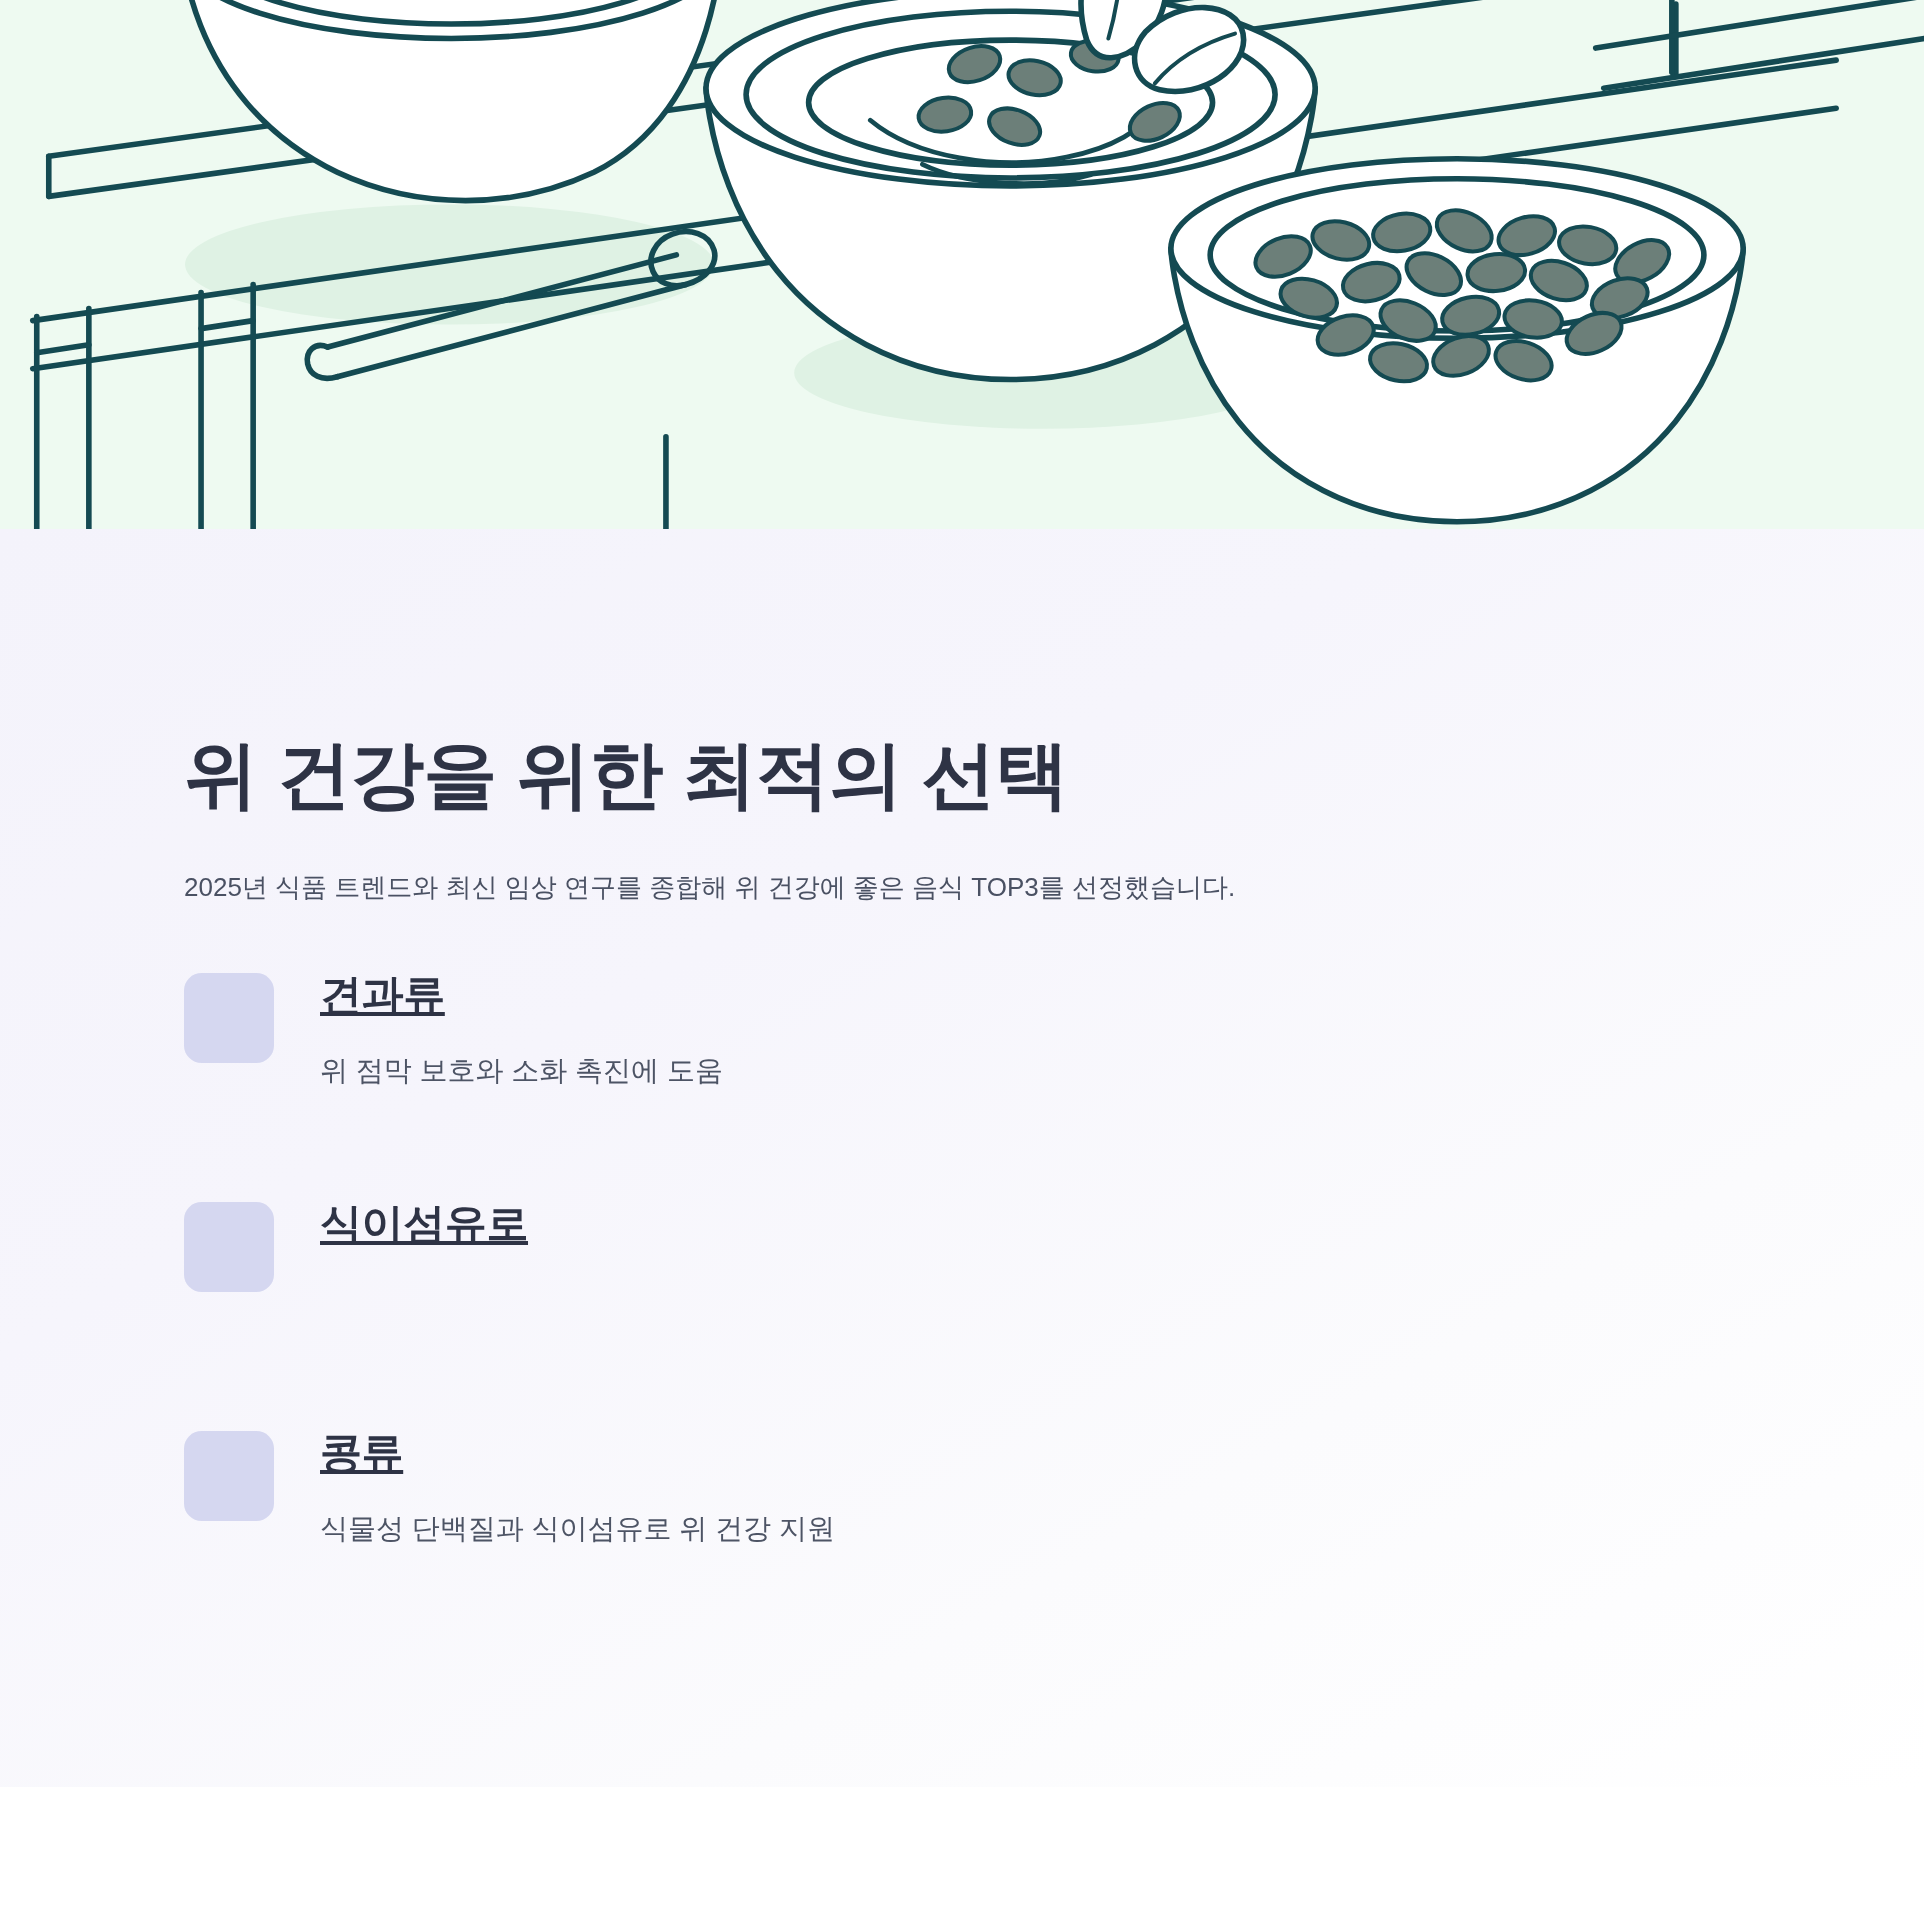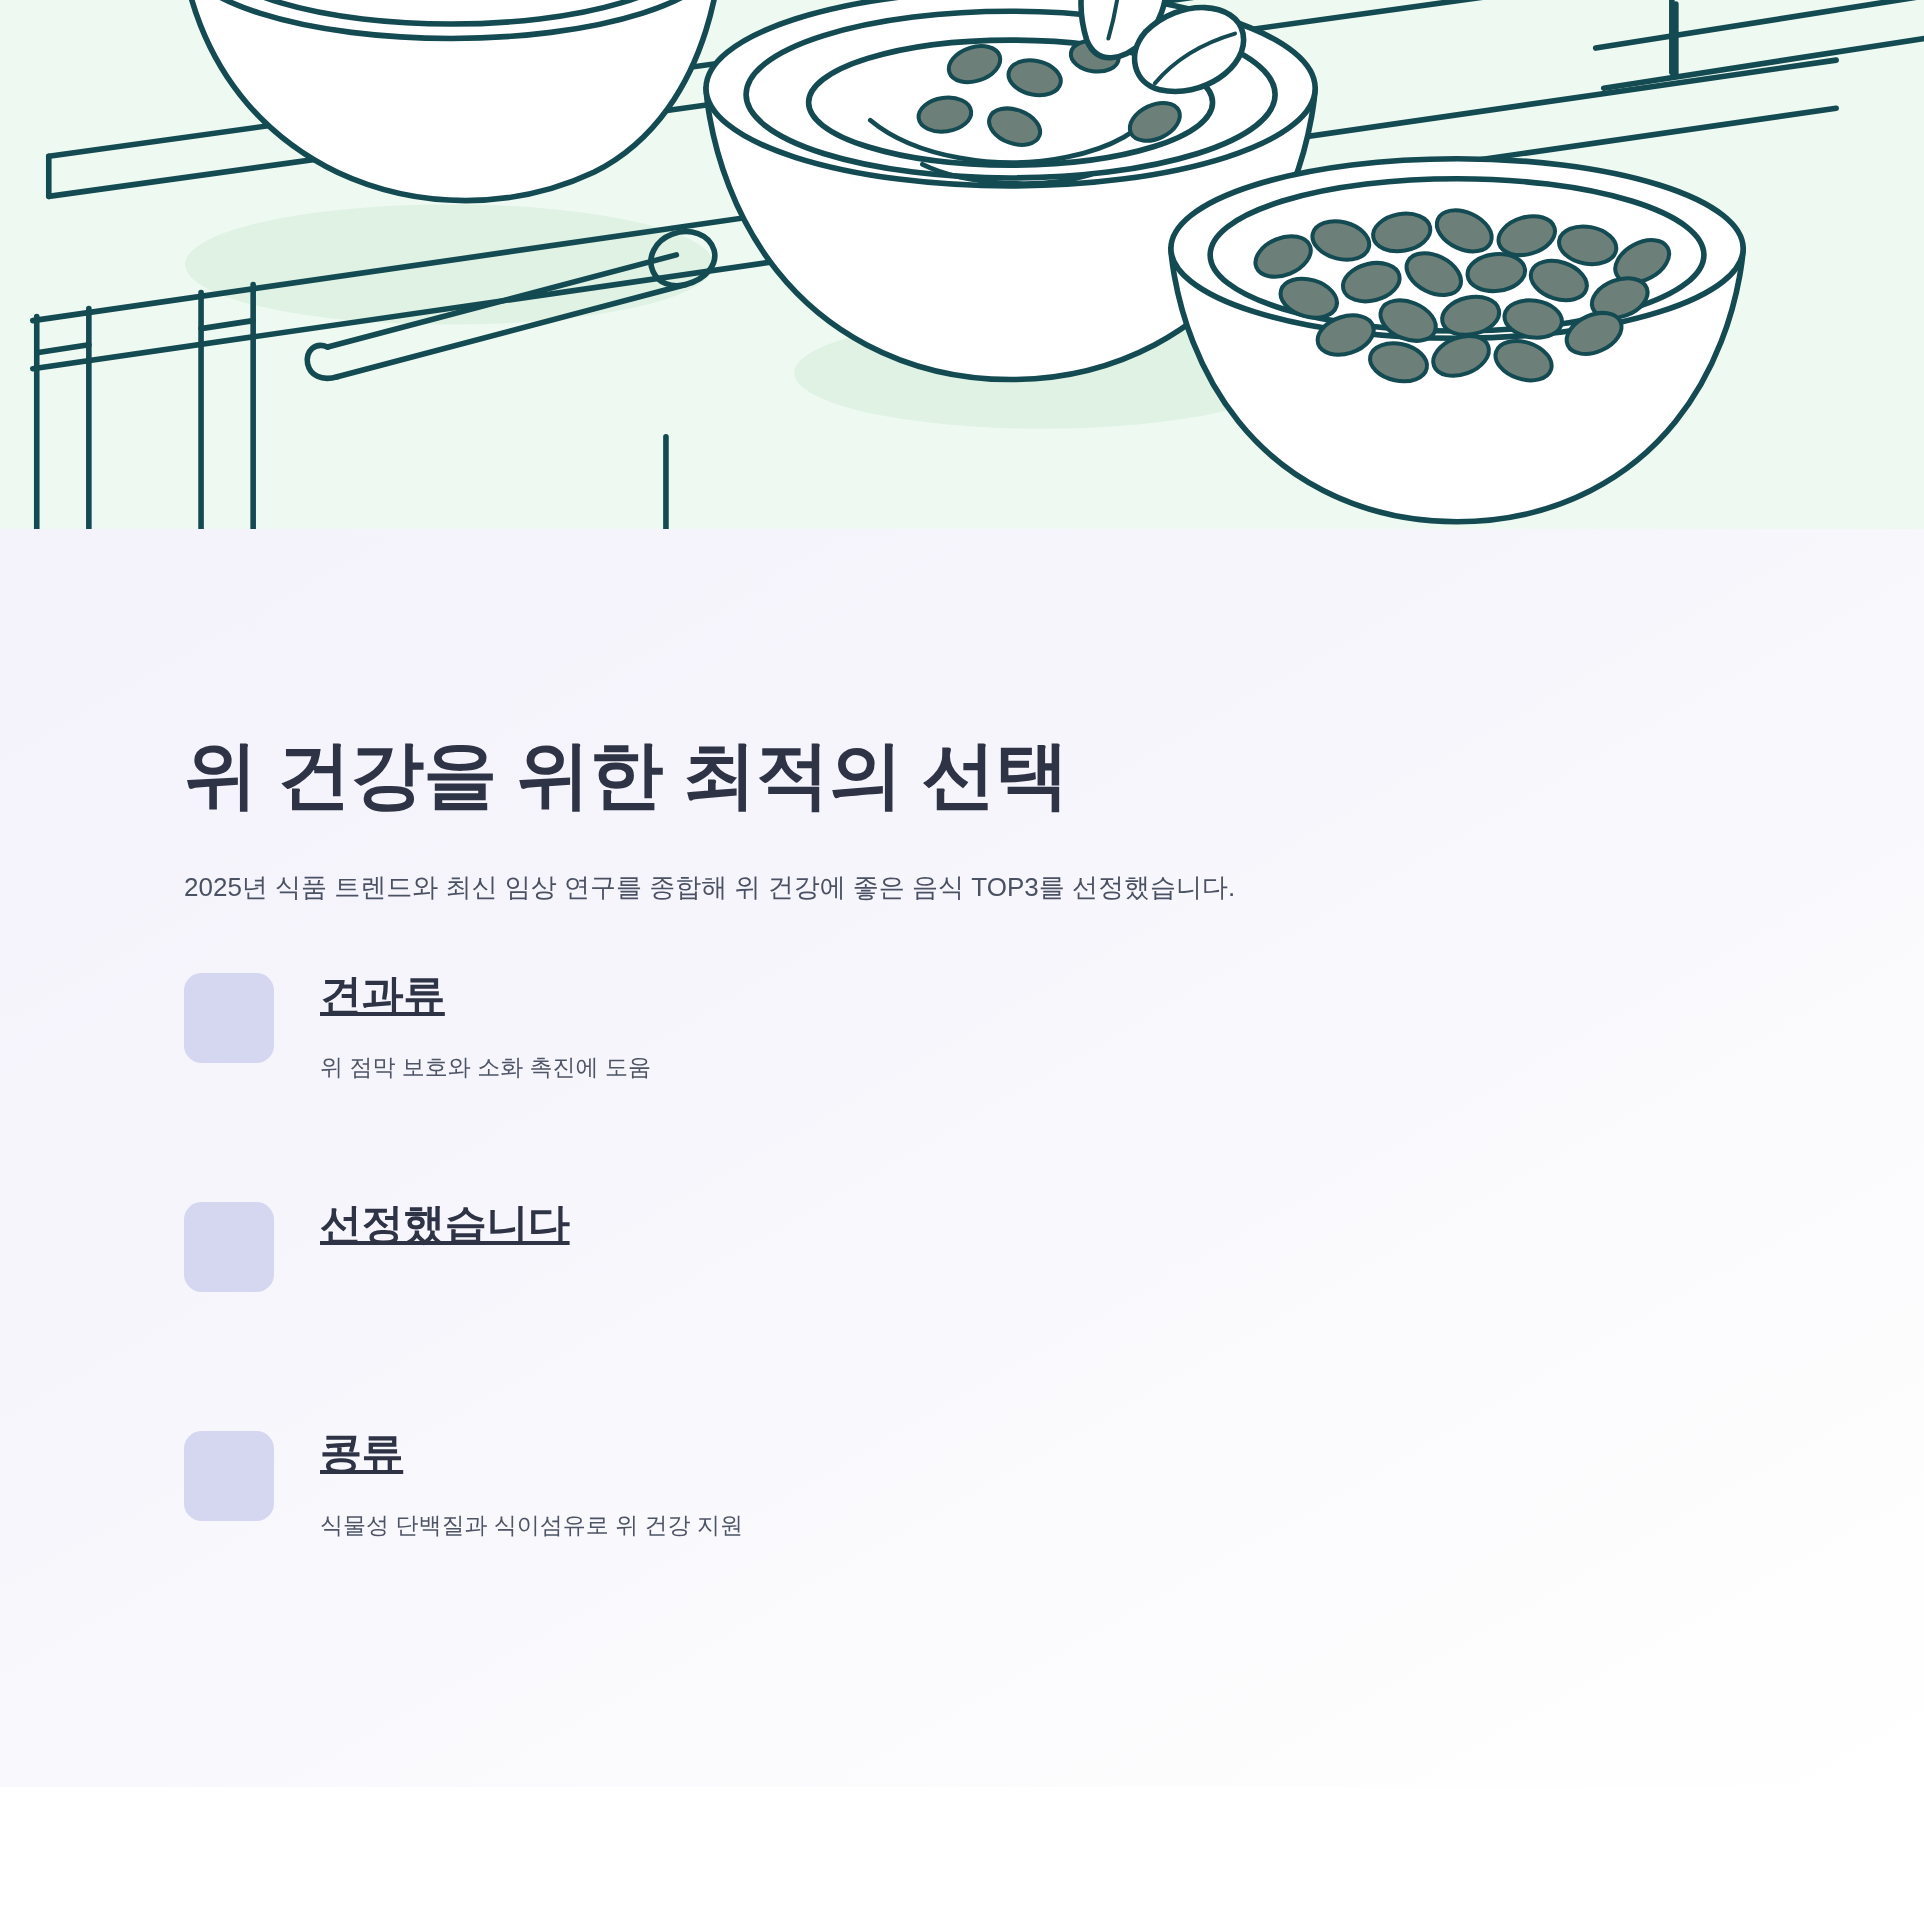--- a/index.html
+++ b/index.html
@@ -88,21 +88,21 @@
     font-size: 42px;
     font-weight: 700;
     color: #2e3345;
     line-height: 1.2;
     letter-spacing: -0.4px;
     text-decoration: underline;
   }
 
   .item-desc {
     margin-top: 30.5px;
-    font-size: 23px;
+    font-size: 28px;
     color: #4d5465;
     line-height: 1.45;
     font-weight: 400;
   }
 </style>
 </head>
 <body>
 
 <div class="page">
 
@@ -220,21 +220,21 @@
     <div class="list">
 
       <div class="item">
         <span class="item-marker"></span>
         <div class="item-title">견과류</div>
         <div class="item-desc">위 점막 보호와 소화 촉진에 도움</div>
       </div>
 
       <div class="item">
         <span class="item-marker"></span>
-        <div class="item-title">선정했습니다</div>
+        <div class="item-title">식이섬유로</div>
       </div>
 
       <div class="item">
         <span class="item-marker"></span>
         <div class="item-title">콩류</div>
         <div class="item-desc">식물성 단백질과 식이섬유로 위 건강 지원</div>
       </div>
 
     </div>
   </div>

